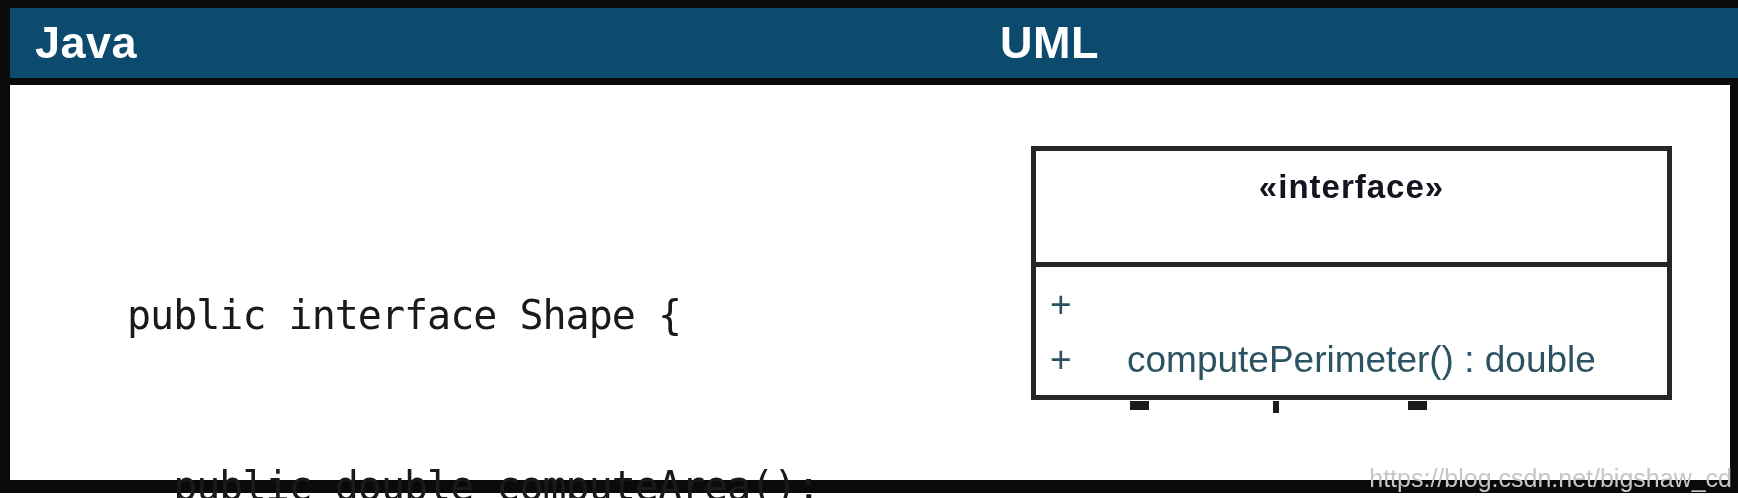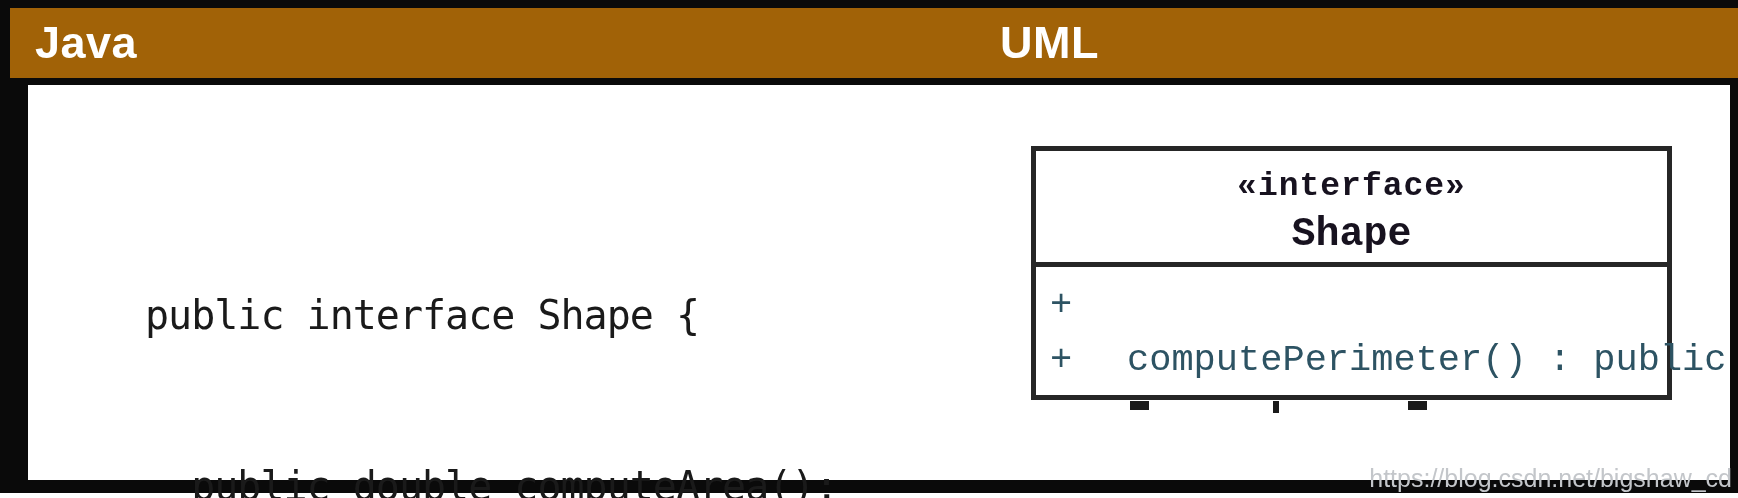--- a/index.html
+++ b/index.html
@@ -18,40 +18,40 @@
   
   .table-frame {
     position: absolute;
     left: 0; top: 0;
     width: 1738px;
     height: 493px;
     background: #0a0a0a;
   }
   .cell {
     position: absolute;
-    background: #a16207;
+    background: #0c4a6e;
   }
   .header-cell {
     display: flex;
     align-items: center;
     color: #ffffff;
     font-weight: bold;
     font-size: 45px;
     letter-spacing: 0.5px;
   }
   .header-left  { left: 10px;  top: 8px; width: 955px; height: 70px; padding-left: 25px; }
   .header-right { left: 977px; top: 8px; width: 753px; height: 70px; padding-left: 23px; }
   .body-cell {
     position: absolute;
     top: 85px;
     height: 395px;
     background: #ffffff;
   }
-  .body-left  { left: 28px;  width: 1058px; }
-  .body-right { left: 977px; width: 753px; font-family: Liberation Mono, monospace; }
+  .body-left  { left: 10px;  width: 1058px; }
+  .body-right { left: 977px; width: 753px; }
 
   
   .code-block {
     position: absolute;
     left: 117px;
     top: 88px;
     color: #1a1a1a;
     font-family: "DejaVu Sans Mono", monospace;
     font-size: 40px;
     line-height: 57px;
@@ -141,29 +141,28 @@
       <div>  public double computeArea();</div>
       
       
     </div>
   </div>
 
   <div class="body-cell body-right">
     <div class="uml-box">
       <div class="uml-top">
         <div class="uml-stereotype">«interface»</div>
-        <div class="uml-classname">Shape</div>
       </div>
       <div class="uml-bottom">
         <div class="uml-member">
           <span class="uml-vis">+</span>
         </div>
         <div class="uml-member">
           <span class="uml-vis">+</span>
-          <span>computePerimeter() : public</span>
+          <span>computePerimeter() : double</span>
         </div>
       </div>
     </div>
     <div class="stub stub-1"></div>
     <div class="stub stub-2"></div>
     <div class="stub stub-3"></div>
   </div>
 
   <div class="watermark">https://blog.csdn.net/bigshaw_cd</div>
 </div>

